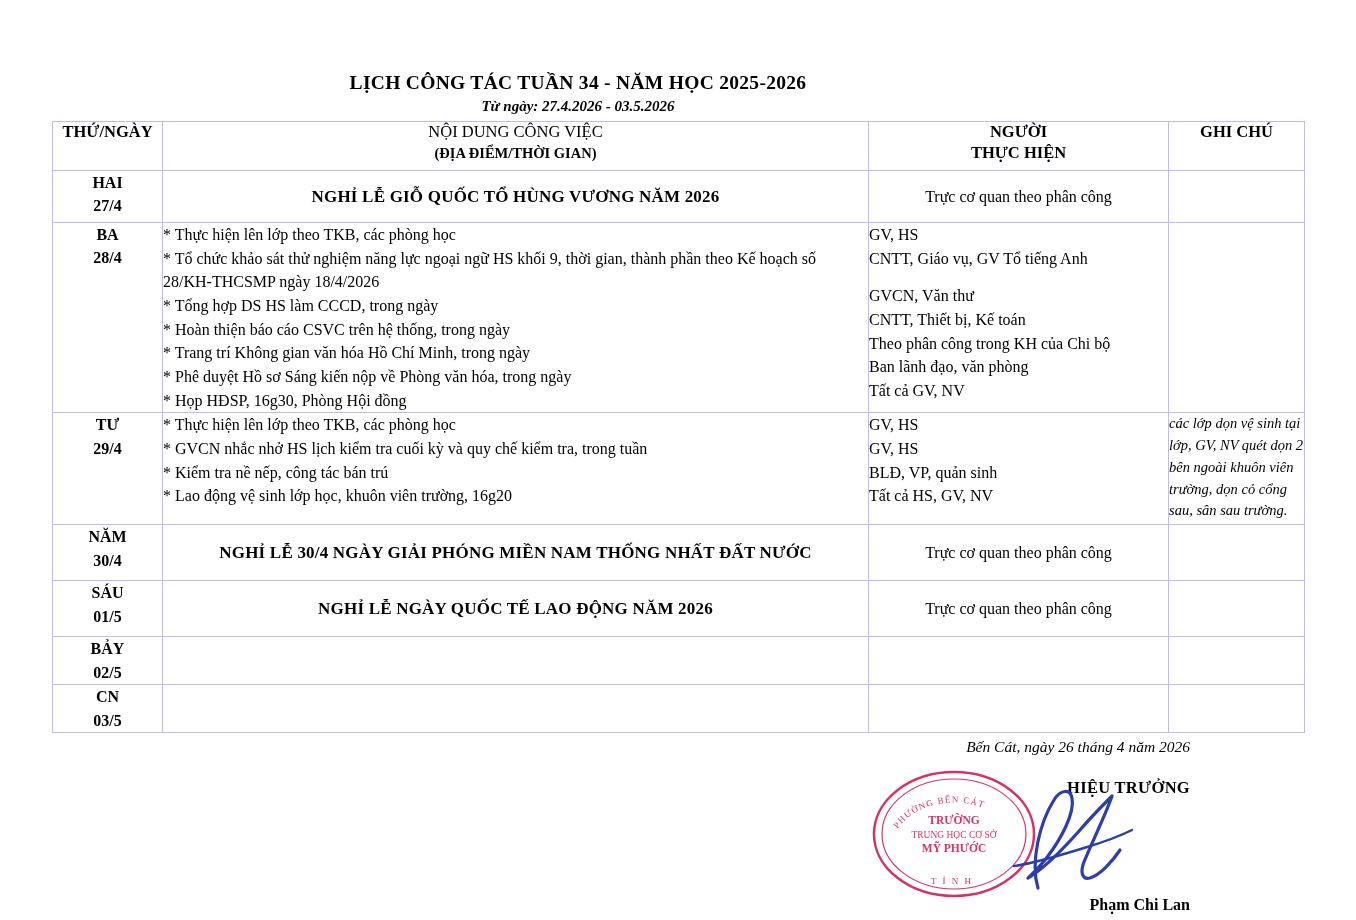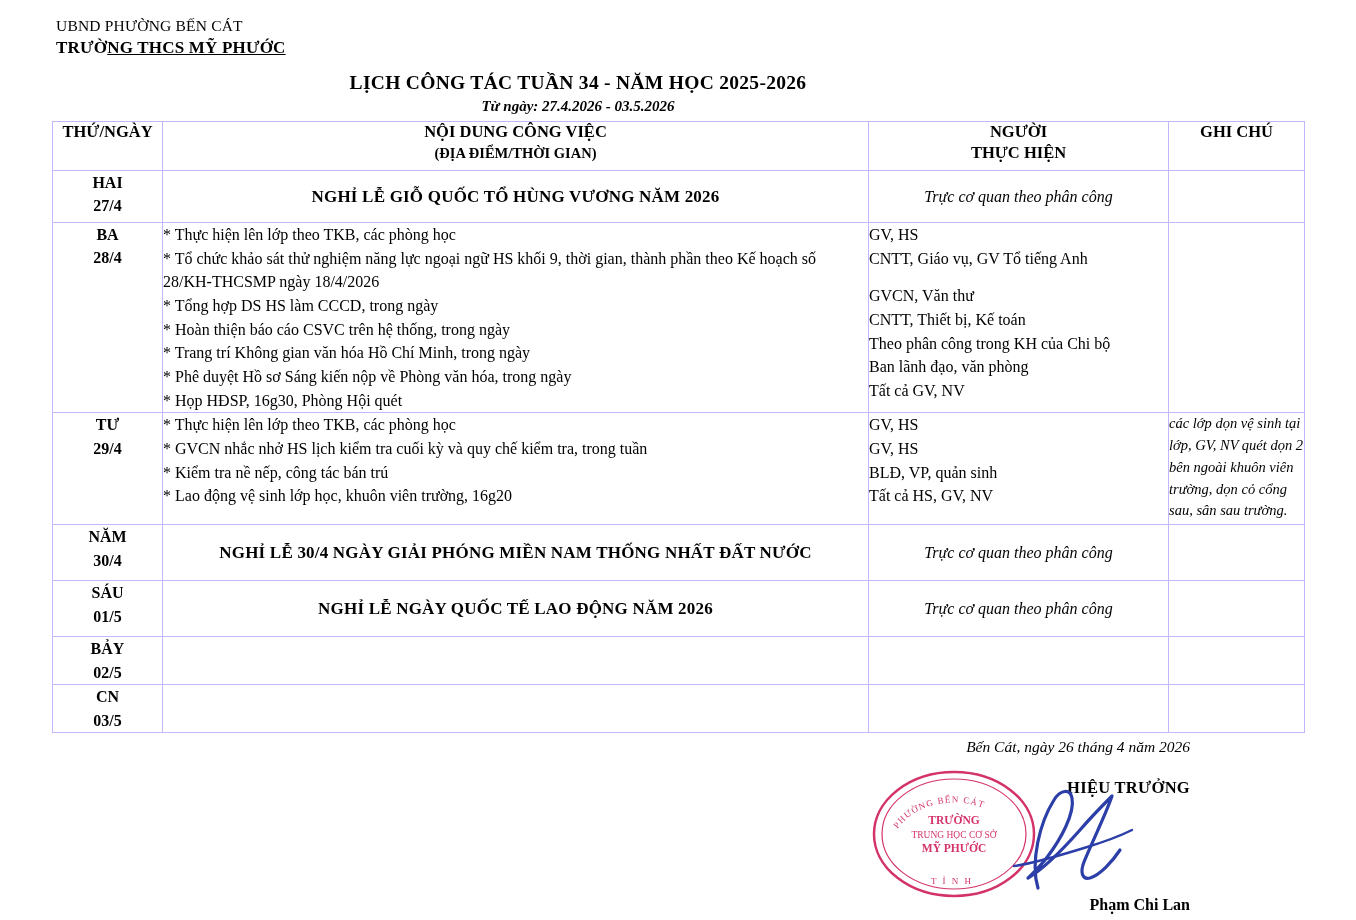--- a/index.html
+++ b/index.html
@@ -83,21 +83,21 @@
     font-weight: bold;
     font-size: 16.5px;
     height: 48px;
     line-height: 1.25;
   }
   thead th .sub {
     font-weight: bold;
     font-size: 14.5px;
   }
   thead th .sub-b {
-    font-weight: bold;
+    font-weight: normal;
     font-size: 16.5px;
   }
 
   td.day {
     text-align: center;
     vertical-align: middle;
     font-weight: bold;
     font-size: 16px;
     line-height: 1.45;
   }
@@ -115,21 +115,20 @@
   }
   td.person {
     padding: 6px 6px 6px 8px;
     font-size: 16px;
     line-height: 1.48;
   }
   td.person.center {
     text-align: center;
     vertical-align: middle;
     font-size: 16px;
-    font-style: italic;
   }
   td.note {
     padding: 6px 6px 6px 8px;
     font-size: 14.5px;
     font-style: italic;
     line-height: 1.5;
   }
   .line { display: block; }
   .spacer { display: block; height: 14px; }
 
@@ -171,24 +170,20 @@
     width: 180px;
     height: 130px;
     pointer-events: none;
   }
 </style>
 </head>
 <body>
 
 <div class="page">
 
-  <div class="header-left">
-    <div class="org">UBND PHƯỜNG BẾN CÁT</div>
-    <div class="school"><span>TRƯỜ</span><span class="ul">NG THCS MỸ PHƯỚC</span></div>
-  </div>
 
   <div class="title-block">
     <div class="doc-title">LỊCH CÔNG TÁC TUẦN 34 - NĂM HỌC 2025-2026</div>
     <div class="doc-subtitle">Từ ngày: 27.4.2026 - 03.5.2026</div>
   </div>
 
   <table class="schedule">
     <colgroup>
       <col class="col-day">
       <col class="col-content">
@@ -226,21 +221,21 @@
           <span class="line">BA</span>
           <span class="line">28/4</span>
         </td>
         <td class="content">
           <span class="line">* Thực hiện lên lớp theo TKB, các phòng học</span>
           <span class="line">* Tổ chức khảo sát thử nghiệm năng lực ngoại ngữ HS khối 9, thời gian, thành phần theo Kế hoạch số 28/KH-THCSMP ngày 18/4/2026</span>
           <span class="line">* Tổng hợp DS HS làm CCCD, trong ngày</span>
           <span class="line">* Hoàn thiện báo cáo CSVC trên hệ thống, trong ngày</span>
           <span class="line">* Trang trí Không gian văn hóa Hồ Chí Minh, trong ngày</span>
           <span class="line">* Phê duyệt Hồ sơ Sáng kiến nộp về Phòng văn hóa, trong ngày</span>
-          <span class="line">* Họp HĐSP, 16g30, Phòng Hội quét</span>
+          <span class="line">* Họp HĐSP, 16g30, Phòng Hội đồng</span>
         </td>
         <td class="person">
           <span class="line">GV, HS</span>
           <span class="line">CNTT, Giáo vụ, GV Tổ tiếng Anh</span>
           <span class="spacer"></span>
           <span class="line">GVCN, Văn thư</span>
           <span class="line">CNTT, Thiết bị, Kế toán</span>
           <span class="line">Theo phân công trong KH của Chi bộ</span>
           <span class="line">Ban lãnh đạo, văn phòng</span>
           <span class="line">Tất cả GV, NV</span>

